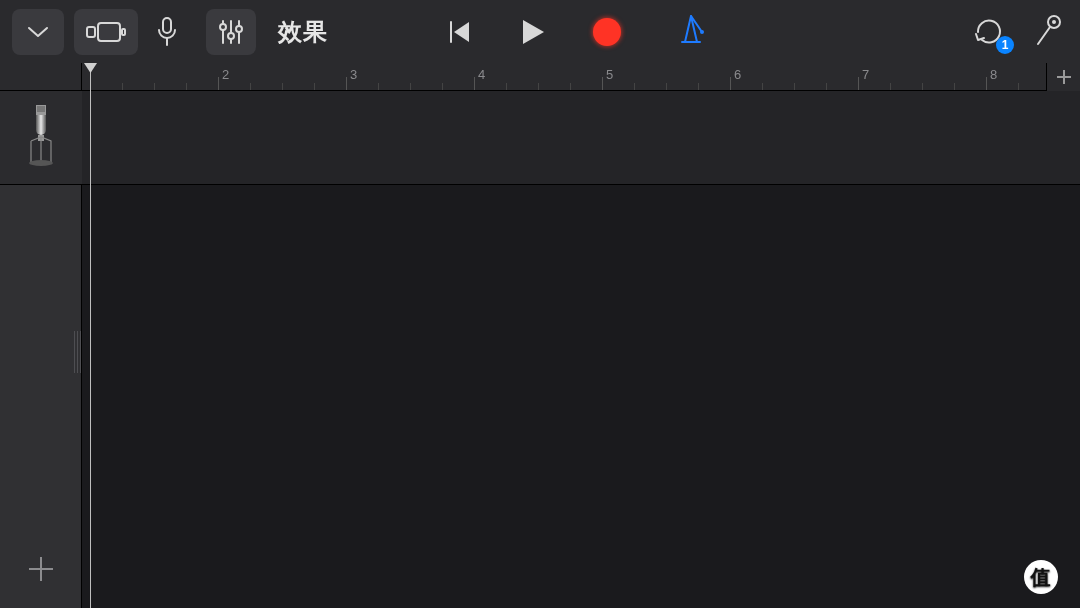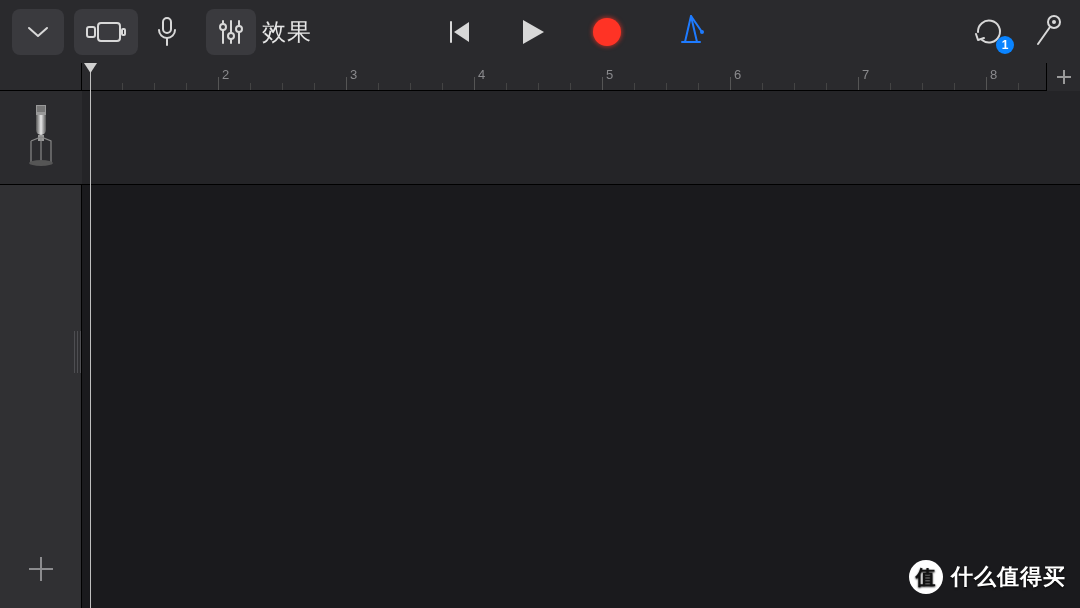--- a/index.html
+++ b/index.html
@@ -11,21 +11,21 @@
     background:#2a2a2d; display:flex; align-items:center;
     box-shadow: 0 1px 0 #000;
   }
   .tb-btn {
     height:46px; border-radius:8px; background:#3a3a3e;
     display:flex; align-items:center; justify-content:center;
     color:#dcdcdc;
   }
   .toolbar svg { stroke:#d8d8d8; fill:none; stroke-width:2; stroke-linecap:round; stroke-linejoin:round; }
 
-  .fx-label { font-size:24px; color:#e6e6e6; letter-spacing:1px; margin-left:6px; }
+  .fx-label { font-size:24px; color:#e6e6e6; letter-spacing:1px; margin-left:22px;font-weight:bold; }
 
   .record-dot { width:28px; height:28px; border-radius:50%; background:#ff3325;
     box-shadow:0 0 4px 1px rgba(255,51,37,.6); }
 
   .notif-badge{ position:absolute; right:-4px; bottom:-4px; width:18px; height:18px;
      background:#0a84ff; border-radius:50%; color:#fff; font-size:12px; line-height:18px;
      text-align:center; font-weight:600;}
 
   
   .ruler{
@@ -268,14 +268,13 @@
     </svg>
 </div>
 
 <div class="playhead" style="left:90px; top:63px;"></div>
 
 <div class="lane1"></div>
 <div class="empty-area"></div>
 
 <div class="watermark">
   <div class="wm-badge">值</div>
-  <span>什么值得买</span>
 </div>
 
 </body></html>

